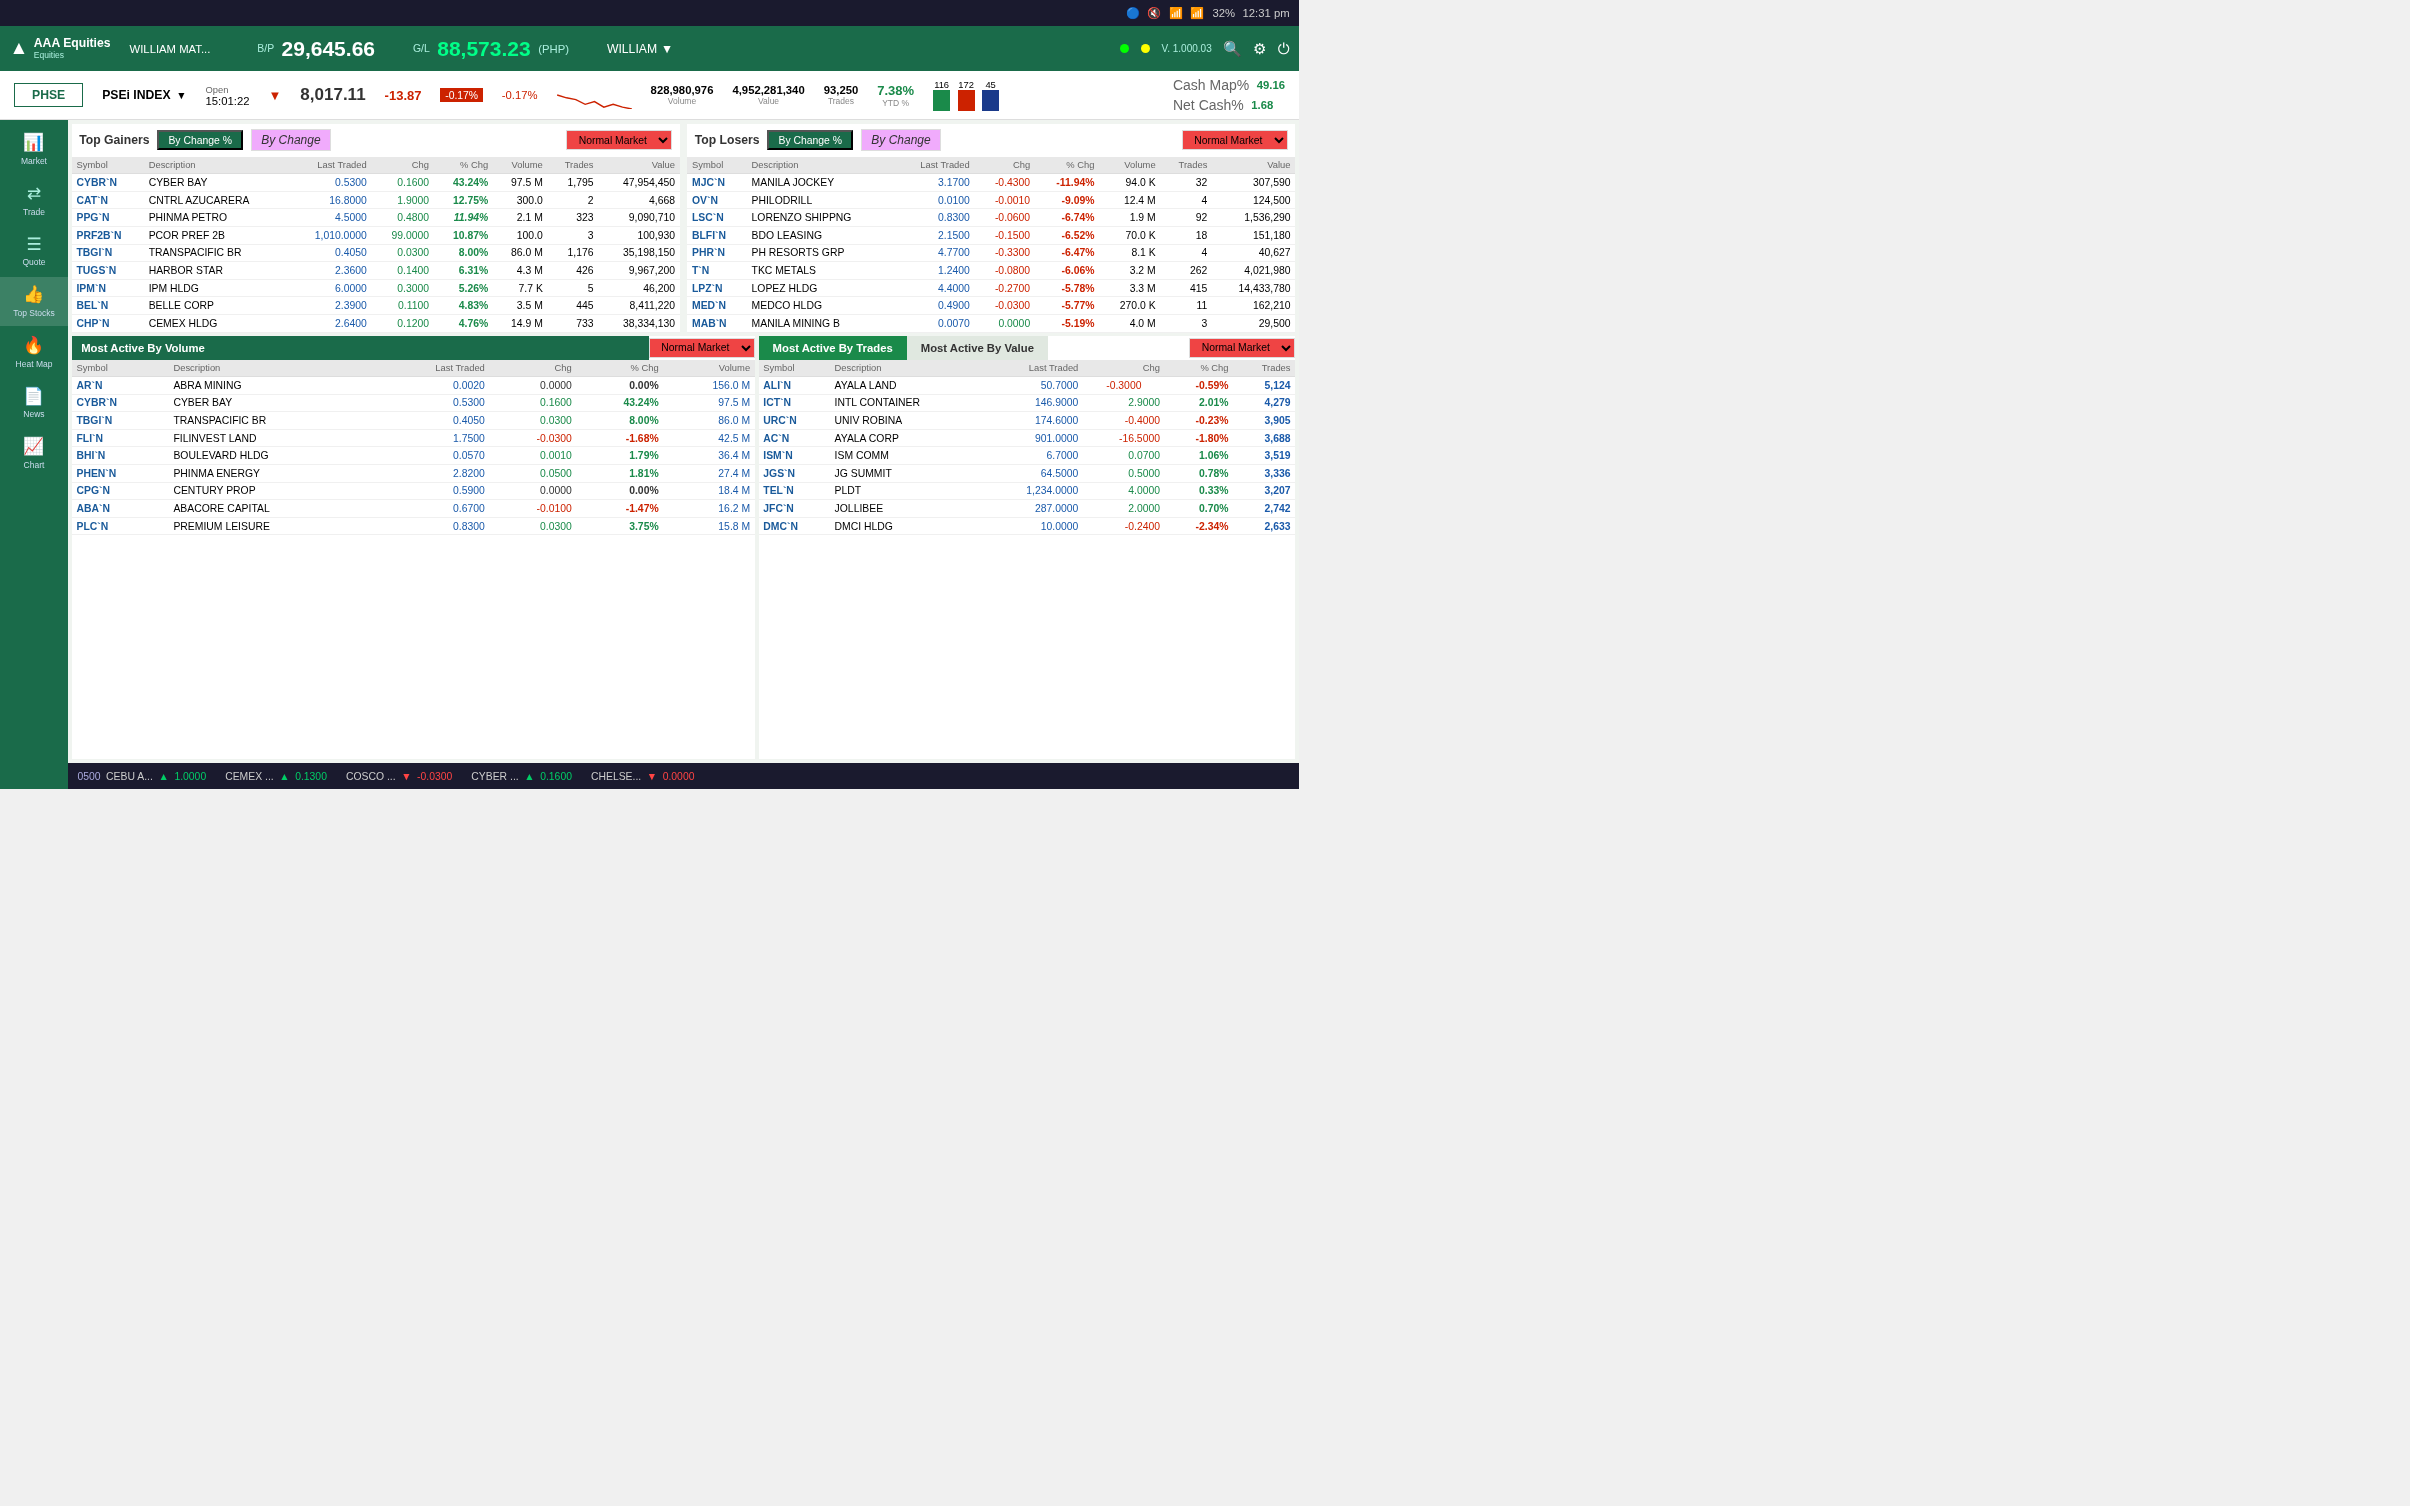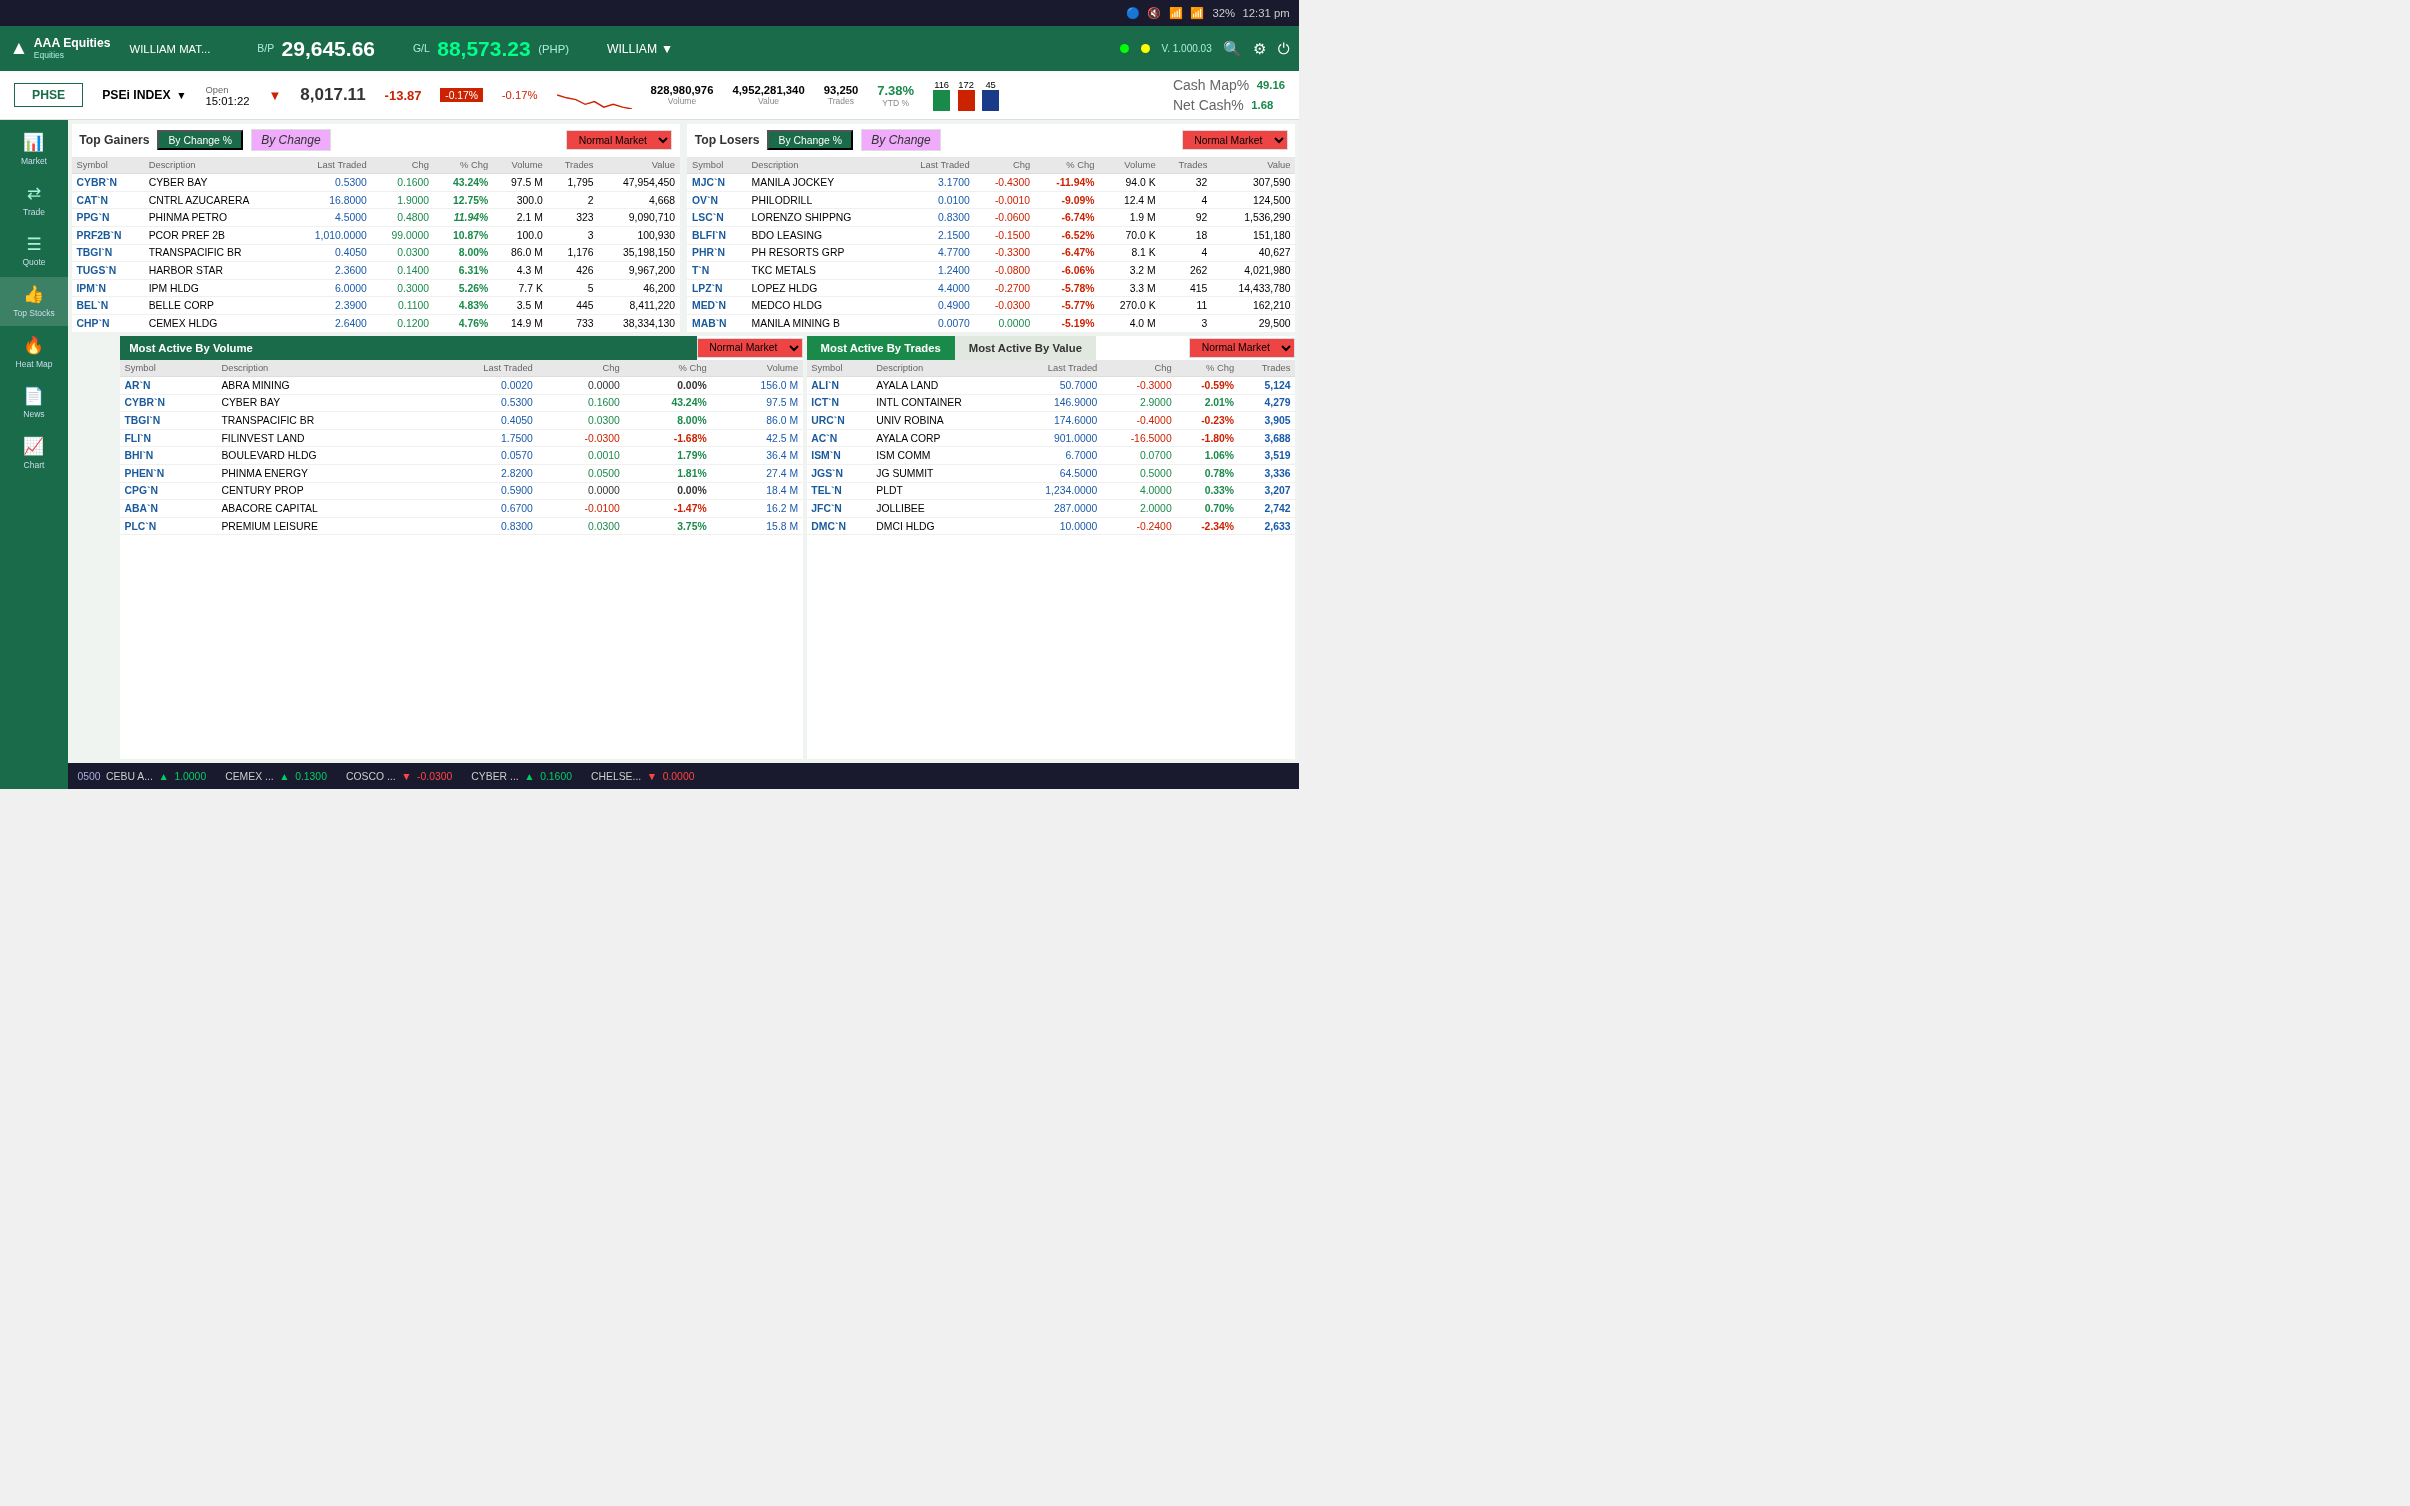--- a/index.html
+++ b/index.html
@@ -79,21 +79,21 @@
     .data-table { width: 100%; border-collapse: collapse; }
     .data-table th { background: #e8e8e8; padding: 2.8px 4.7px; text-align: left; font-size: 9.4px; color: #666; font-weight: normal; border-bottom: 0.9px solid #ddd; }
     .data-table th.right { text-align: right; }
     .data-table td { padding: 2.8px 4.7px; font-size: 10.4px; border-bottom: 0.9px solid #f0f0f0; white-space: nowrap; }
     .data-table td.right { text-align: right; }
     .sym { color: #1a5a9a; font-weight: bold; font-size: 9.4px; }
     .price-blue { color: #1a5aaa; }
     .price-green { color: #1a8a4a; }
 
     
-    .bottom-row { display: flex; flex: 1; margin-left: 48px; }
+    .bottom-row { display: flex; flex: 1; }
     .bottom-left { background: white; flex: 0 0 683px; margin: 0 3.8px 3.8px 3.8px; }
     .bottom-right { background: white; flex: 1; margin: 0 3.8px 3.8px 0; }
 
     .section-header { background: #1a6b4a; color: white; padding: 5.6px 9.4px; font-size: 11.3px; font-weight: bold; display: flex; align-items: center; }
     .section-header-tab { background: #1a8a4a; color: white; padding: 5.6px 14px; font-size: 11.3px; font-weight: bold; cursor: pointer; }
     .section-header-tab.inactive { background: #e0e8e0; color: #333; }
 
     
     .ticker-bar { background: #1a1a2e; color: white; height: 26px; display: flex; align-items: center; padding: 0 9.4px; gap: 19px; font-size: 10.4px; overflow: hidden; }
     .ticker-item { display: flex; gap: 5.6px; align-items: center; }
@@ -590,21 +590,21 @@
               <th class="right">Chg</th>
               <th class="right">% Chg</th>
               <th class="right">Trades</th>
             </tr>
           </thead>
           <tbody id="trades-tbody">
               <tr>
     <td class="sym">ALI`N</td>
     <td>AYALA LAND</td>
     <td class="right price-blue">50.7000</td>
-    <td class="right" style="color:#cc2200;">-0.3000</td>
+    <td class="right" style="color:#cc2200;text-align:center;">-0.3000</td>
     <td class="right" style="color:#cc2200; font-weight:bold;">-0.59%</td>
     <td class="right price-blue" style="font-weight:bold;">5,124</td>
   </tr>
               <tr>
     <td class="sym">ICT`N</td>
     <td>INTL CONTAINER</td>
     <td class="right price-blue">146.9000</td>
     <td class="right" style="color:#1a8a4a;">2.9000</td>
     <td class="right" style="color:#1a8a4a; font-weight:bold;">2.01%</td>
     <td class="right price-blue" style="font-weight:bold;">4,279</td>

